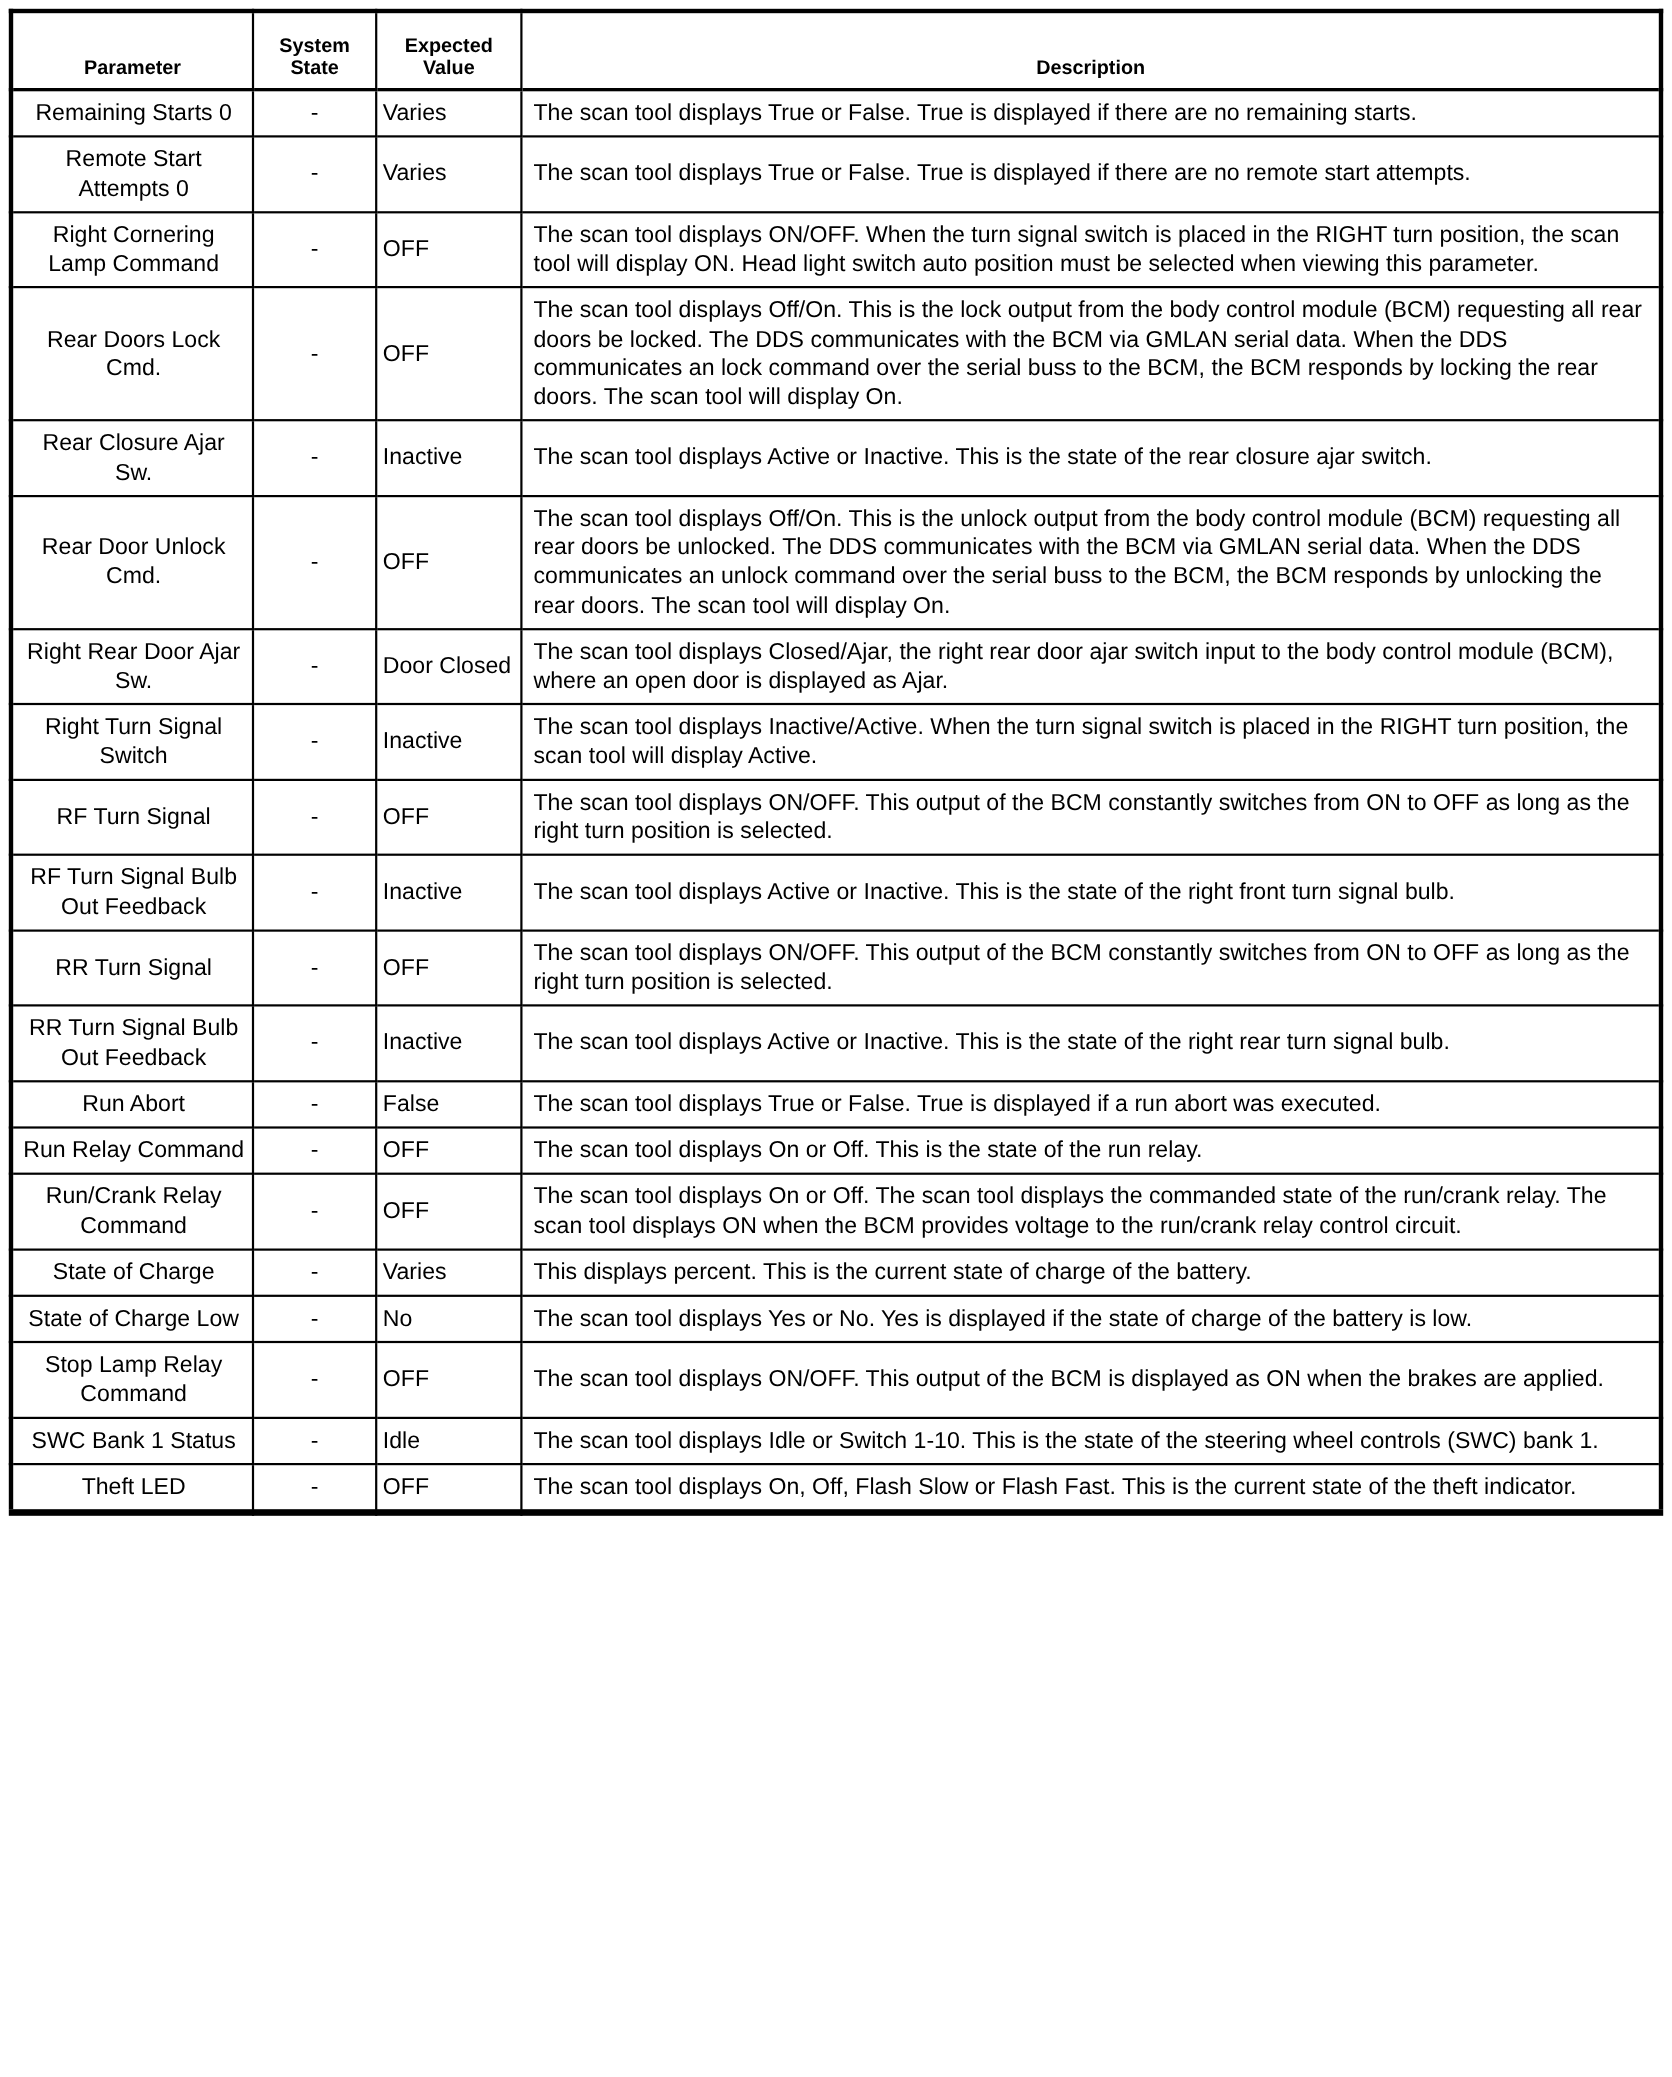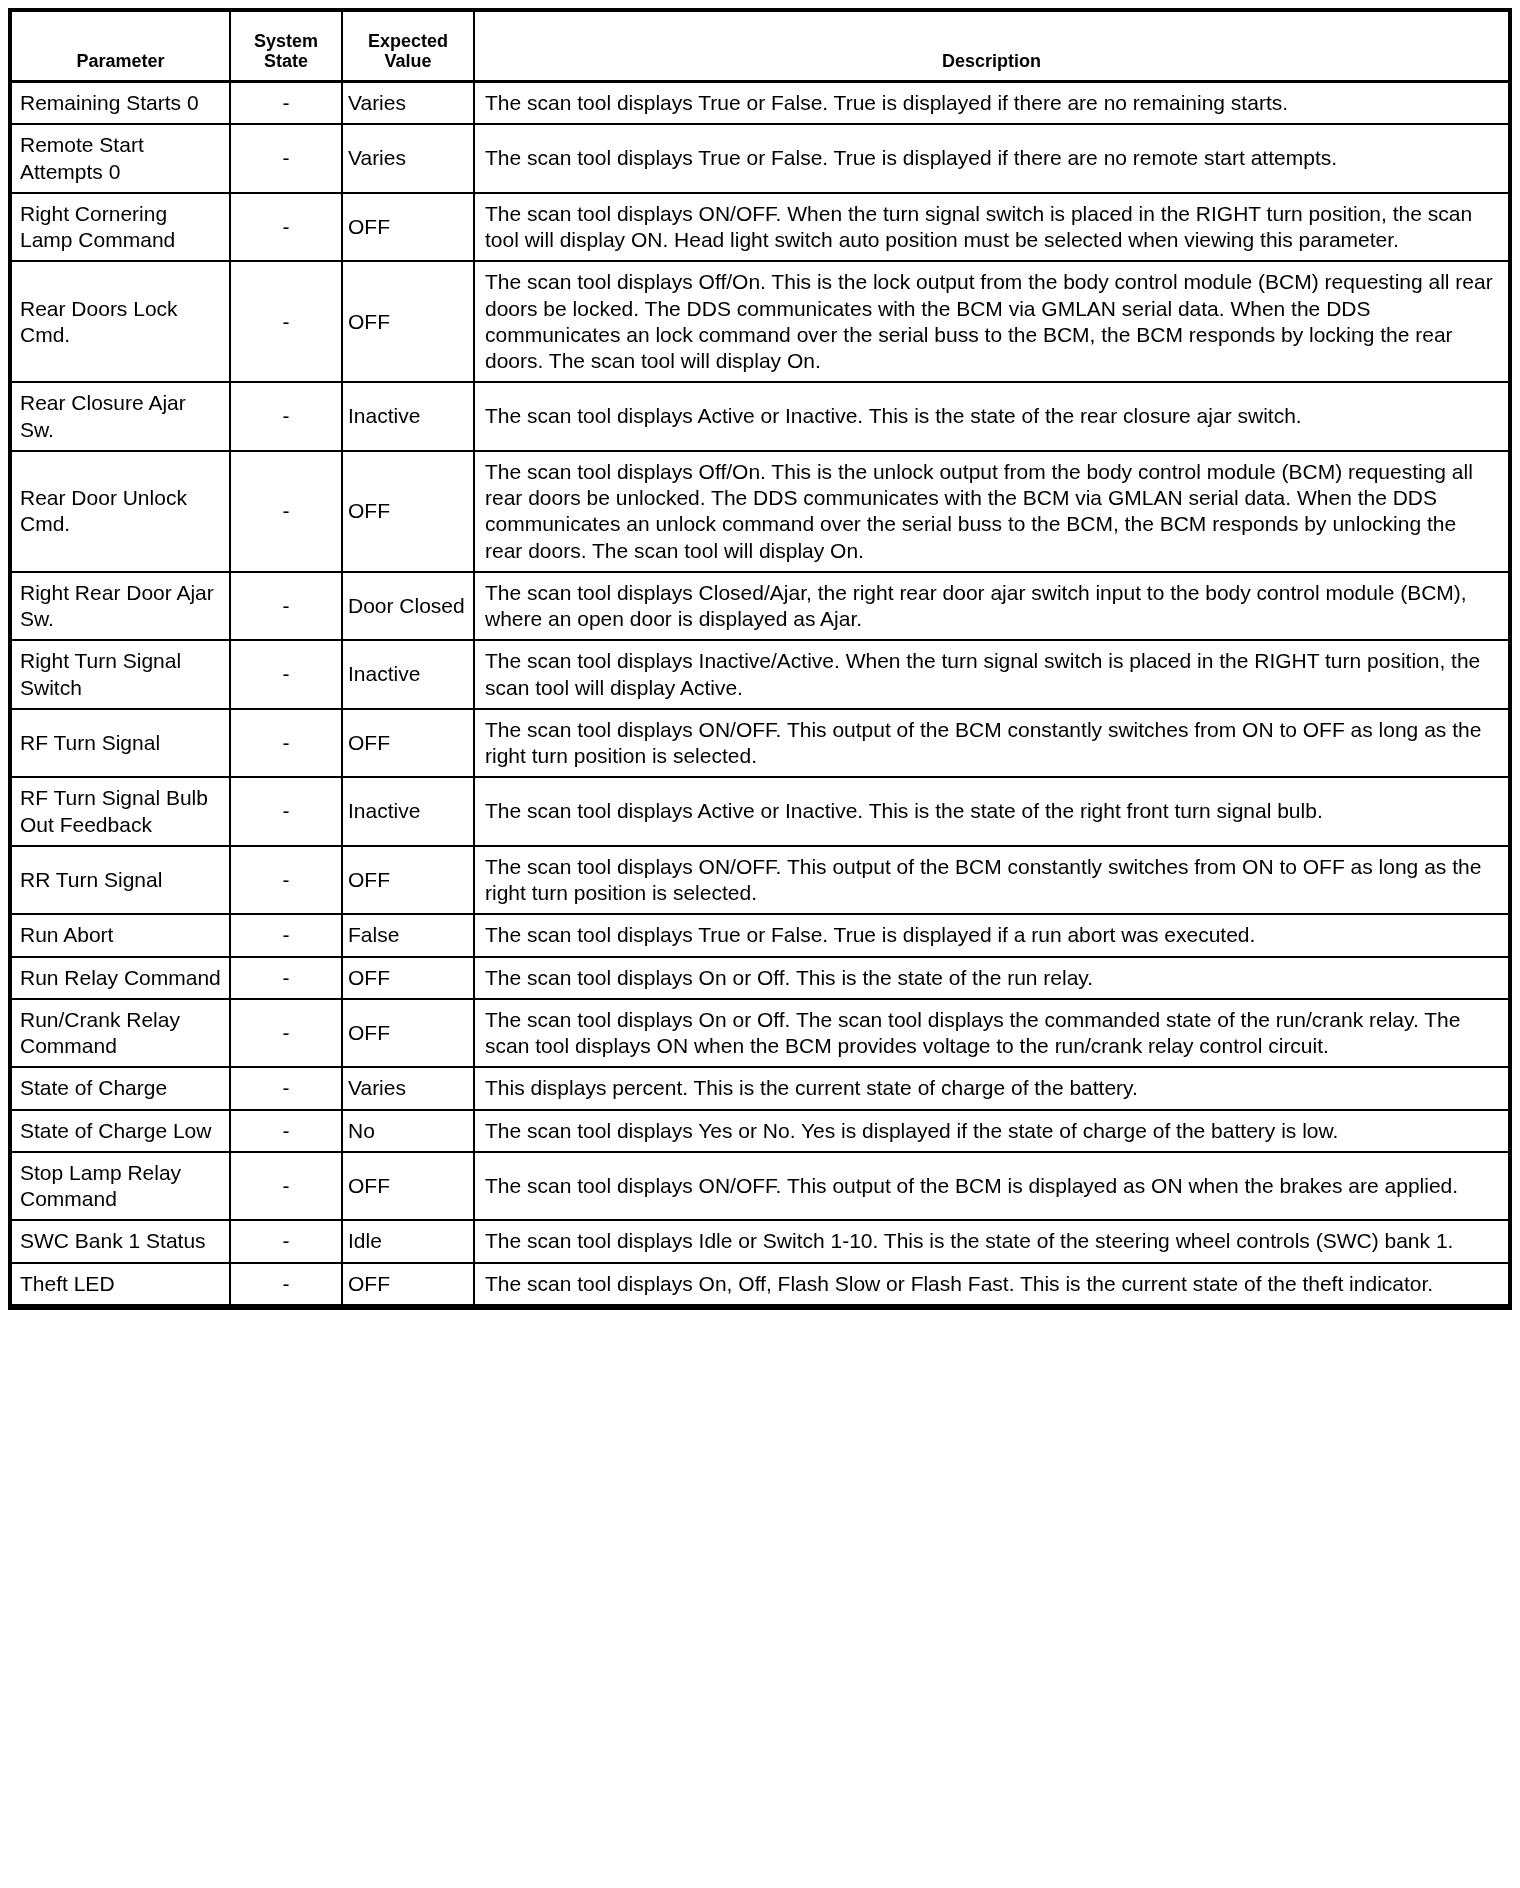--- a/index.html
+++ b/index.html
@@ -37,21 +37,21 @@
     font-weight: bold;
     font-size: 18px;
     text-align: center;
     vertical-align: bottom;
     height: 56px;
     padding: 4px 6px 8px 6px;
     border-bottom-width: 3px;
     line-height: 1.15;
   }
   td.param {
-    text-align: left;
+    text-align: center;
     vertical-align: middle;
     padding: 7px 6px 7px 8px;
   }
   td.state {
     text-align: center;
     vertical-align: middle;
     padding: 7px 4px;
   }
   td.expect {
     text-align: left;
@@ -154,20 +154,26 @@
     <td class="desc">The scan tool displays Active or Inactive. This is the state of the right front turn signal bulb.</td>
   </tr>
 
   <tr>
     <td class="param">RR Turn Signal</td>
     <td class="state">-</td>
     <td class="expect">OFF</td>
     <td class="desc">The scan tool displays ON/OFF. This output of the BCM constantly switches from ON to OFF as long as the right turn position is selected.</td>
   </tr>
 
+  <tr>
+    <td class="param">RR Turn Signal Bulb Out Feedback</td>
+    <td class="state">-</td>
+    <td class="expect">Inactive</td>
+    <td class="desc">The scan tool displays Active or Inactive. This is the state of the right rear turn signal bulb.</td>
+  </tr>
 
   <tr>
     <td class="param">Run Abort</td>
     <td class="state">-</td>
     <td class="expect">False</td>
     <td class="desc">The scan tool displays True or False. True is displayed if a run abort was executed.</td>
   </tr>
 
   <tr>
     <td class="param">Run Relay Command</td>

